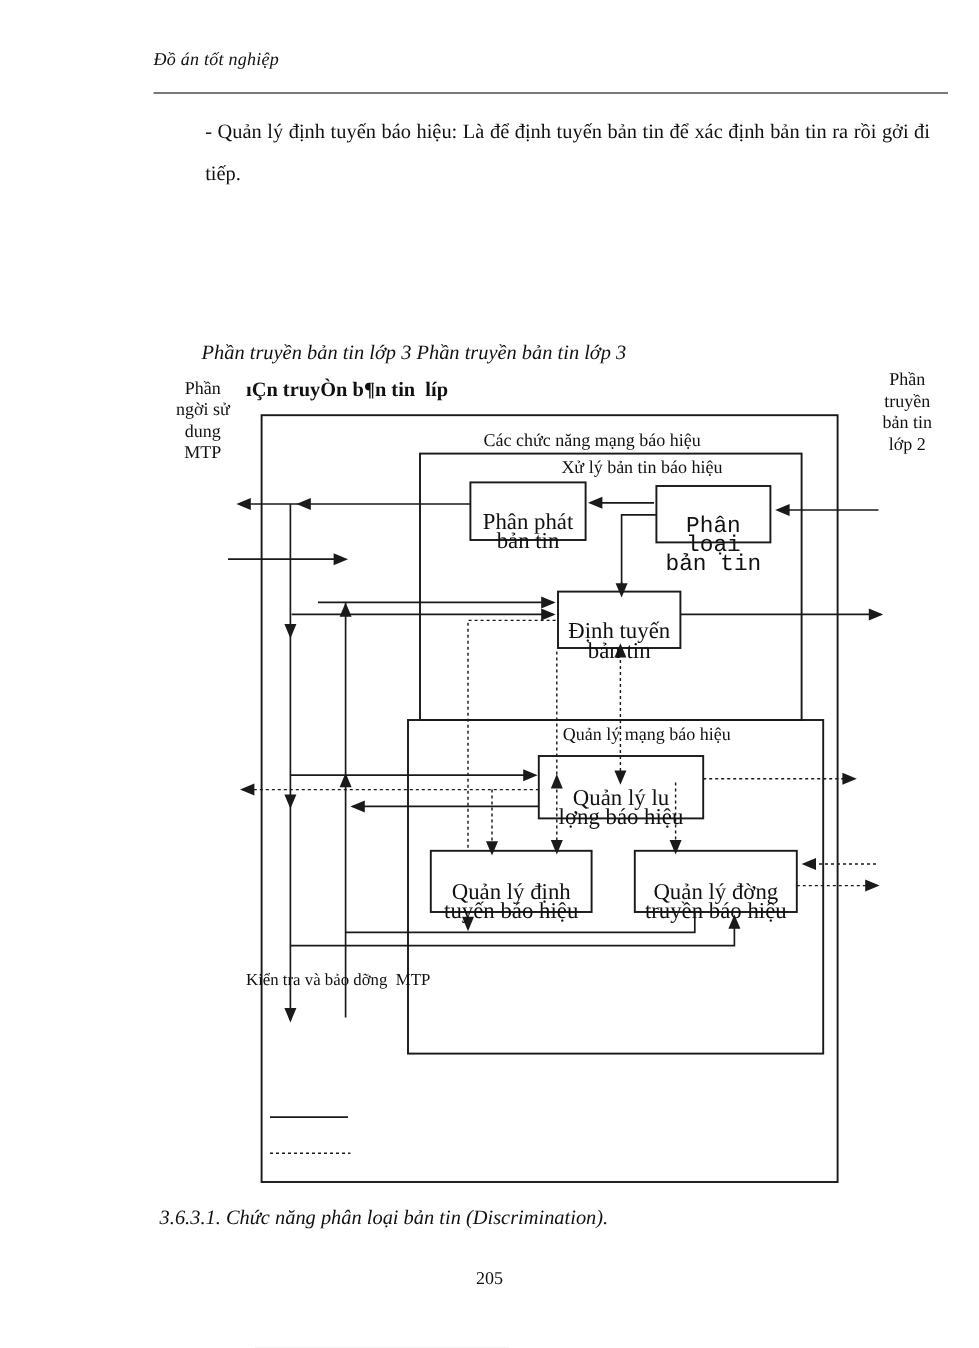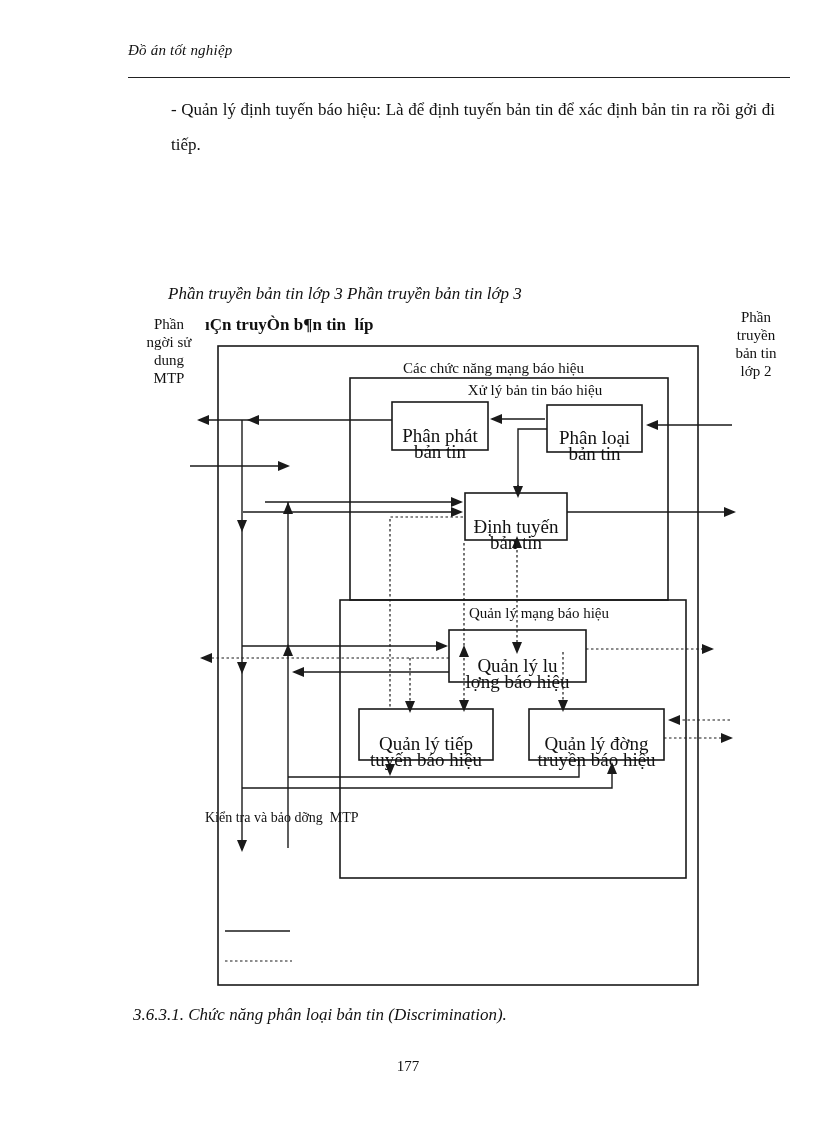--- a/index.html
+++ b/index.html
@@ -168,45 +168,45 @@
     </g>
   </svg>
 
   <div class="abs sect-title" style="left:350px;top:382px;width:318px;">Xử lý bản tin báo hiệu</div>
 
   <div class="abs boxlbl" style="left:392px;top:408px;width:96px;">
     <span>Phân phát</span>
     <span>bản tin</span>
   </div>
 
-  <div class="abs boxlbl" style="left:547px;top:410px;width:95px;">
+  <div class="abs boxlbl" style="left:547px;top:410px;width:95px;font-family:Liberation Mono, monospace;">
     <span>Phân loại</span>
     <span>bản tin</span>
   </div>
 
   <div class="abs boxlbl" style="left:465px;top:499px;width:102px;">
     <span>Định tuyến</span>
     <span>bản tin</span>
   </div>
 
   <div class="abs sect-title" style="left:340px;top:605px;width:346px;">Quản lý mạng báo hiệu</div>
 
   <div class="abs boxlbl" style="left:449px;top:638px;width:137px;">
     <span>Quản lý lu</span>
     <span>lợng  báo hiệu</span>
   </div>
 
   <div class="abs boxlbl" style="left:359px;top:716px;width:134px;">
-    <span>Quản lý tiếp</span>
+    <span>Quản lý định</span>
     <span>tuyến báo hiệu</span>
   </div>
 
   <div class="abs boxlbl" style="left:529px;top:716px;width:135px;">
     <span>Quản lý đờng</span>
     <span>truyền báo hiệu</span>
   </div>
 
   <div class="abs maint">Kiển tra và bảo dỡng  MTP</div>
 
   <div class="abs footer-head">3.6.3.1. Chức năng phân loại bản tin (Discrimination).</div>
-  <div class="abs pageno" style="width:816px;">177</div>
+  <div class="abs pageno" style="width:816px;">205</div>
 
 </div>
 
 </body></html>

